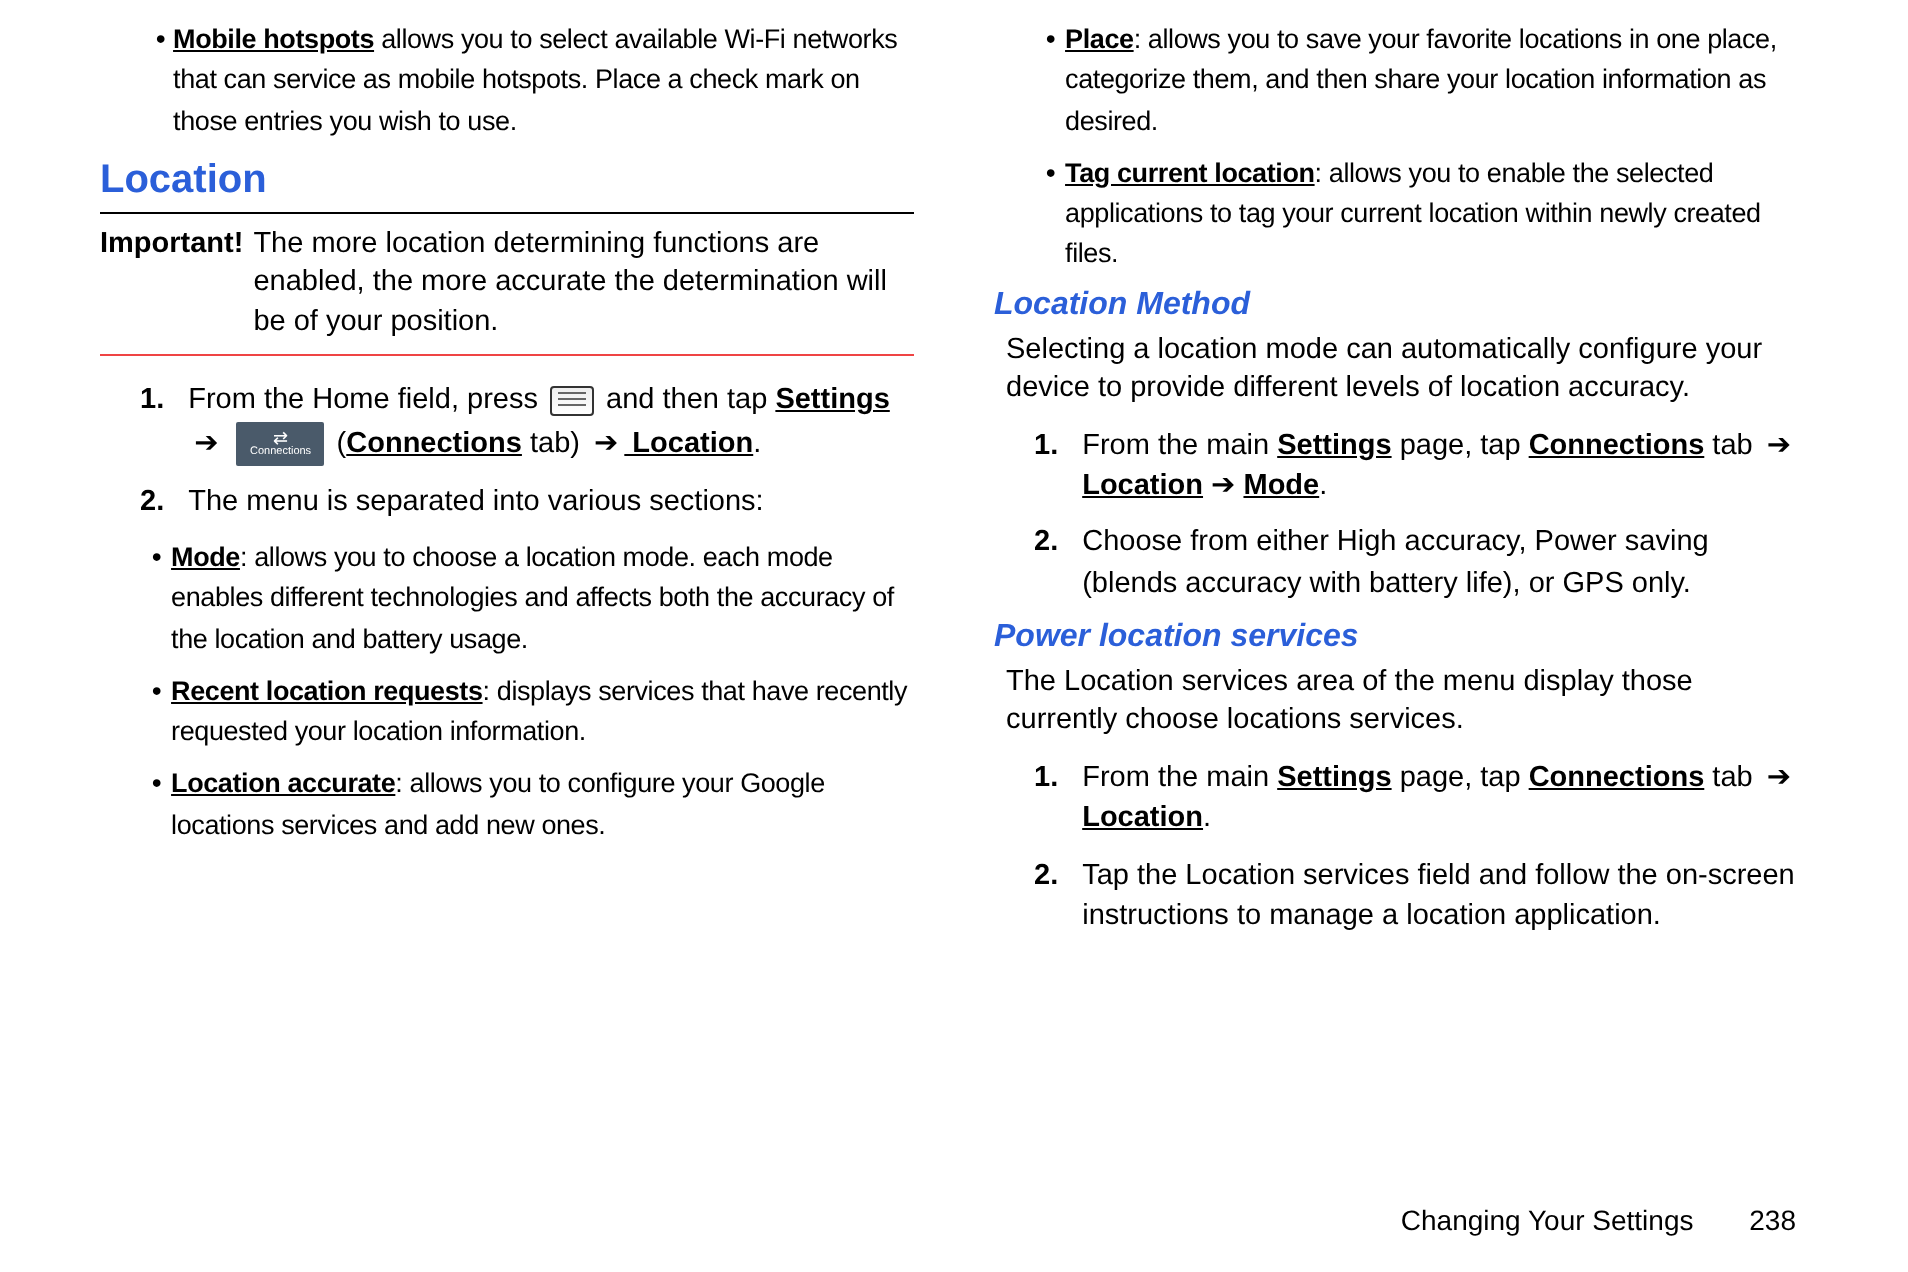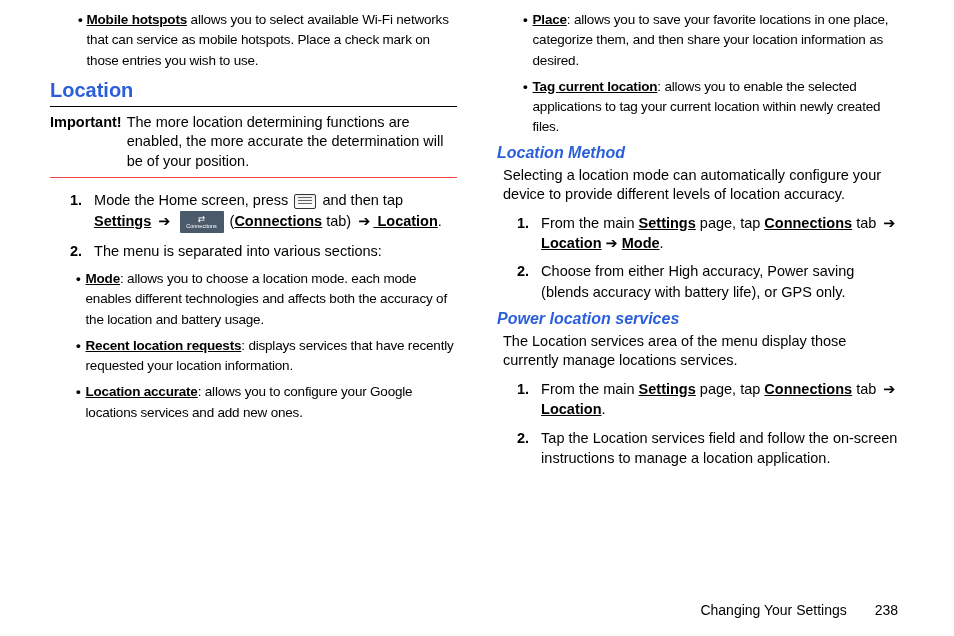--- a/index.html
+++ b/index.html
@@ -191,21 +191,21 @@
 
 
     <div class="important-box">
       <span class="important-label">Important!</span>
       <span class="important-text">The more location determining functions are enabled, the more accurate the determination will be of your position.</span>
     </div>
 
     <div class="numbered-item">
       <span class="num">1.</span>
       <span class="content">
-        <span>Mode the Home screen, press </span><span class="menu-icon"></span><span> and then tap </span><span class="bold">Settings</span>
+        <span>From the Home field, press </span><span class="menu-icon"></span><span> and then tap </span><span class="bold">Settings</span>
         <span class="arrow">➔</span>
         <span class="connections-icon">
             <span class="ci-arrows">⇄</span>
             <span>Connections</span>
           </span><span> (</span><span class="bold">Connections</span><span> tab) </span><span class="arrow">➔</span><span class="bold"> Location</span><span>.</span>
       </span>
     </div>
 
     <div class="numbered-item">
       <span class="num">2.</span>
@@ -261,21 +261,21 @@
       </span>
     </div>
 
     <div class="numbered-item">
       <span class="num">2.</span>
       <span class="content">Choose from either High accuracy, Power saving (blends accuracy with battery life), or GPS only.</span>
     </div>
 
     <div class="heading-blue-italic">Power location services</div>
 
-    <div class="body-text">The Location services area of the menu display those currently manage locations services.</div>
+    <div class="body-text">The Location services area of the menu display those currently choose locations services.</div>
 
     <div class="numbered-item">
       <span class="num">1.</span>
       <span class="content">
         <span>From the main </span><span class="bold">Settings</span><span> page, tap </span><span class="bold">Connections</span><span> tab </span><span class="arrow">➔</span><span class="bold"> Location</span><span>.</span>
       </span>
     </div>
 
     <div class="numbered-item">
       <span class="num">2.</span>

